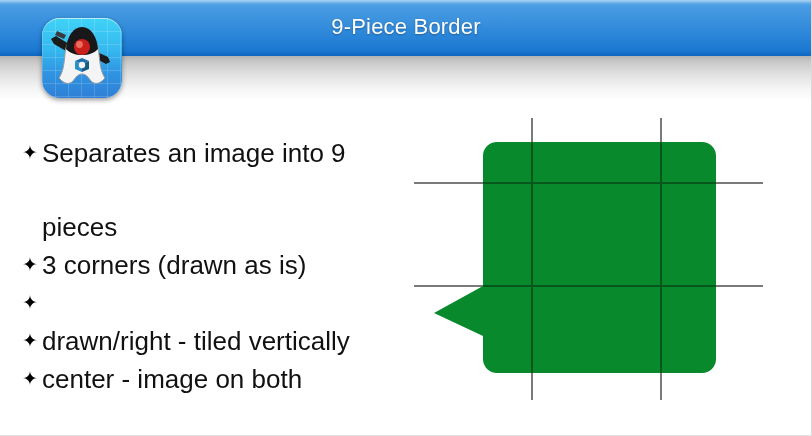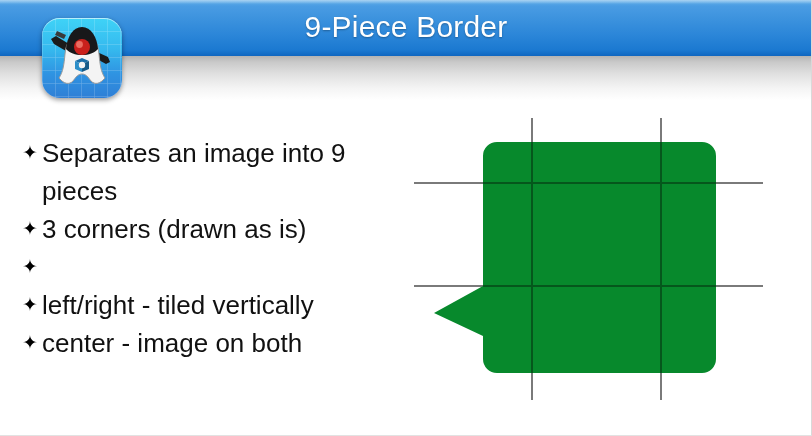--- a/index.html
+++ b/index.html
@@ -56,21 +56,21 @@
   }
   #header-title {
     position: absolute;
     left: 0;
     top: 0;
     width: 812px;
     height: 56px;
     line-height: 54px;
     text-align: center;
     color: #ffffff;
-    font-size: 30px;
+    font-size: 22px;
     font-weight: 400;
     letter-spacing: 0.2px;
     text-shadow: 0 1px 2px rgba(0,0,0,0.30);
     font-family: "Liberation Sans", sans-serif;
     white-space: nowrap;
   }
 
   
   #app-icon {
     position: absolute;
@@ -135,20 +135,21 @@
   }
   .bullet-text {
     flex: 0 0 auto;
   }
   .bullet-cont {
     padding-left: 20px;
     font-size: 26px;
     line-height: 38px;
     color: #111111;
     white-space: nowrap;
+    margin-top: 36px;
   }
 
   
   #diagram {
     position: absolute;
     left: 400px;
     top: 100px;
     width: 400px;
     height: 320px;
   }
@@ -212,21 +213,21 @@
       <span class="bullet-mark">✦</span>
       <span class="bullet-text">3 corners (drawn as is)</span>
     </div>
 
     <div class="bullet-row">
       <span class="bullet-mark">✦</span>
     </div>
 
     <div class="bullet-row">
       <span class="bullet-mark">✦</span>
-      <span class="bullet-text">left/right - tiled vertically</span>
+      <span class="bullet-text">drawn/right - tiled vertically</span>
     </div>
 
     <div class="bullet-row">
       <span class="bullet-mark">✦</span>
       <span class="bullet-text">center - image on both</span>
     </div>
 
   </div>
 
   <div id="diagram">

